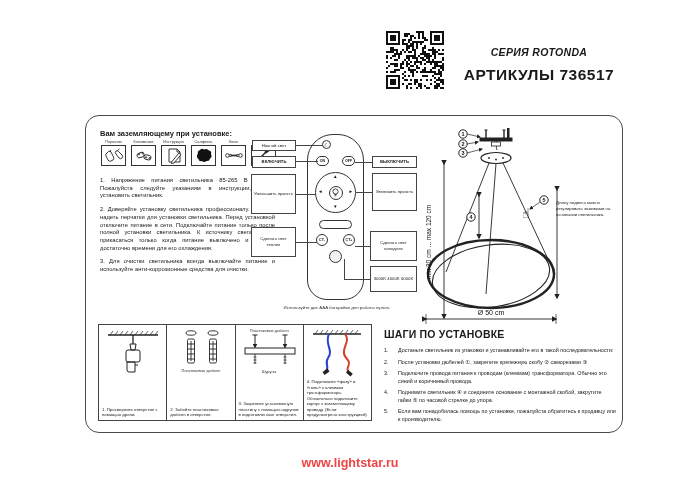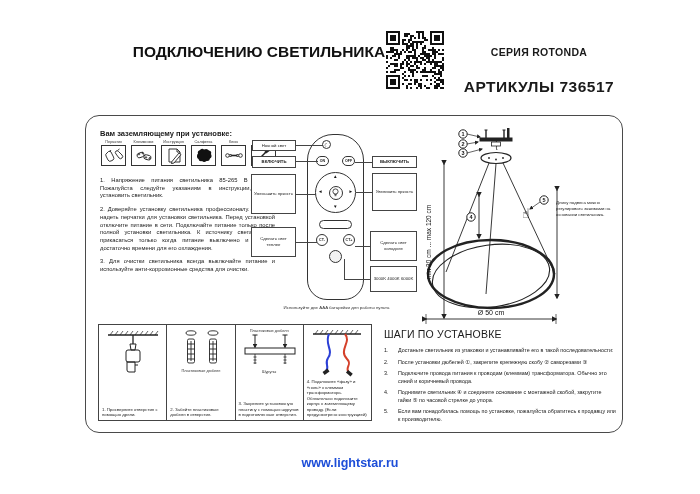--- a/index.html
+++ b/index.html
@@ -9,22 +9,22 @@
 
   
   .logo-box { position:absolute; left:62px; top:29px; width:64px; height:64px; border:1px solid #9a9a9a; padding:5px 4px 4px; text-align:center; background:#fff; }
   .logo-word { font-family:"DejaVu Serif","Liberation Serif",serif; font-weight:bold; font-size:14px; line-height:0.92; letter-spacing:0.5px; color:#222; border-bottom:1px solid #555; display:block; }
   .logo-group { font-size:6px; letter-spacing:3.5px; color:#444; display:block; margin-top:2px; }
   .logo-flag { display:flex; height:5px; margin-top:3px; border:0.5px solid #888; }
   .logo-flag span { flex:1; }
   .page-title { position:absolute; left:128px; top:42px; width:262px; text-align:center; font-weight:bold; font-size:15.5px; line-height:1.28; color:#111; }
   .qr { position:absolute; left:386px; top:30px; width:58px; height:60px; }
   .series-block { position:absolute; left:450px; top:46px; width:178px; text-align:center; }
-  .series { font-weight:bold; font-size:10.5px; letter-spacing:0.3px; }
-  .article { font-weight:bold; font-size:15.5px; margin-top:20px; letter-spacing:0.5px; }
+  .series { font-weight:bold; font-size:10.5px; letter-spacing:0.3px;font-style:italic; }
+  .article { font-weight:bold; font-size:15.5px; margin-top:8px; letter-spacing:0.5px; }
 
   
   .main-box { position:absolute; left:85px; top:115px; width:538px; height:318px; border:1.5px solid #4a4a4a; border-radius:14px; background:#fff; }
 
   .tools-heading { position:absolute; left:14px; top:13px; font-size:7.5px; font-weight:bold; }
   .tools-row { position:absolute; left:14px; top:24px; display:flex; gap:3px; }
   .tool { width:27px; }
   .tool-label { font-size:3.8px; text-align:center; height:5px; color:#333; white-space:nowrap; overflow:hidden; }
   .tool-cell { width:25px; height:21px; border:1px solid #333; margin:0 auto; display:flex; align-items:center; justify-content:center; }
 
@@ -51,37 +51,36 @@
   
   .panels { position:absolute; left:12px; top:208px; width:274px; height:97px; border:1px solid #444; display:flex; background:#fff; }
   .panel { flex:1; border-right:1px solid #444; padding:3px 3px 2px; display:flex; flex-direction:column; }
   .panel:last-child { border-right:none; }
   .panel .art { display:flex; align-items:flex-start; justify-content:center; }
   .panel .mini-label { font-size:3.9px; text-align:center; color:#333; }
   .panel .cap { font-size:4.3px; line-height:1.3; margin-top:auto; color:#222; }
 
   
   .steps { position:absolute; left:298px; top:212px; width:232px; }
-  .steps-heading { font-size:10.5px; font-weight:normal; letter-spacing:0.2px; margin-bottom:7px; }
+  .steps-heading { font-size:10.5px; font-weight:bold; letter-spacing:0.2px; margin-bottom:7px; }
   .step-row { display:flex; gap:5px; margin-bottom:4px; font-size:5.4px; line-height:1.4; }
   .step-num { width:9px; flex:none; }
 
-  .footer { position:absolute; left:0; top:456px; width:700px; text-align:center; font-weight:bold; font-size:12.5px; color:#1d4ed8; }
+  .footer { position:absolute; left:0; top:456px; width:700px; text-align:center; font-weight:bold; font-size:12.5px; color:#ef4444; }
 
   svg { display:block; }
   .ink { stroke:#222; fill:none; }
 </style>
 </head>
 <body>
 
 <div id="page">
 
 
   <div class="page-title">
-    <div>ПОДКЛЮЧЕНИЮ СВЕТИЛЬНИКА</div>
   </div>
 
   <svg class="qr" viewBox="0 0 29 29" shape-rendering="crispEdges">
       <g fill="#111">
         <rect x="15" y="0" width="1" height="1"></rect>
         <rect x="16" y="0" width="1" height="1"></rect>
         <rect x="17" y="0" width="1" height="1"></rect>
         <rect x="18" y="0" width="1" height="1"></rect>
         <rect x="9" y="1" width="1" height="1"></rect>
         <rect x="10" y="1" width="1" height="1"></rect>

